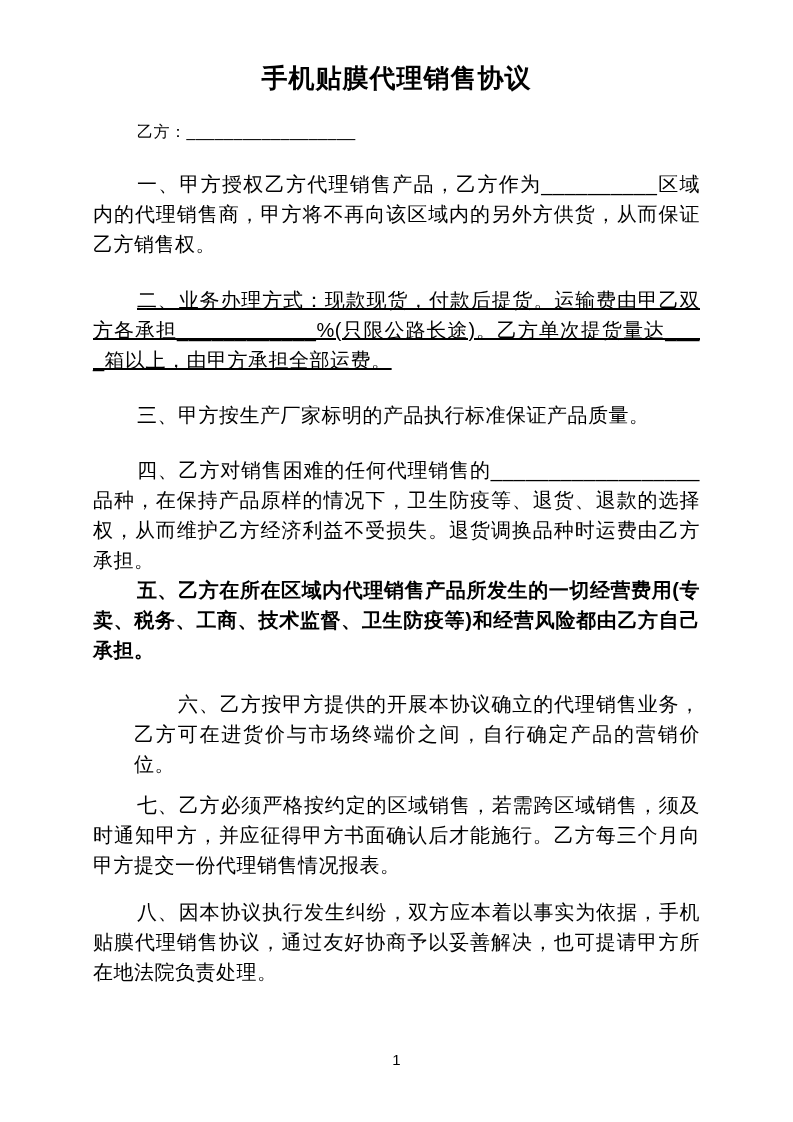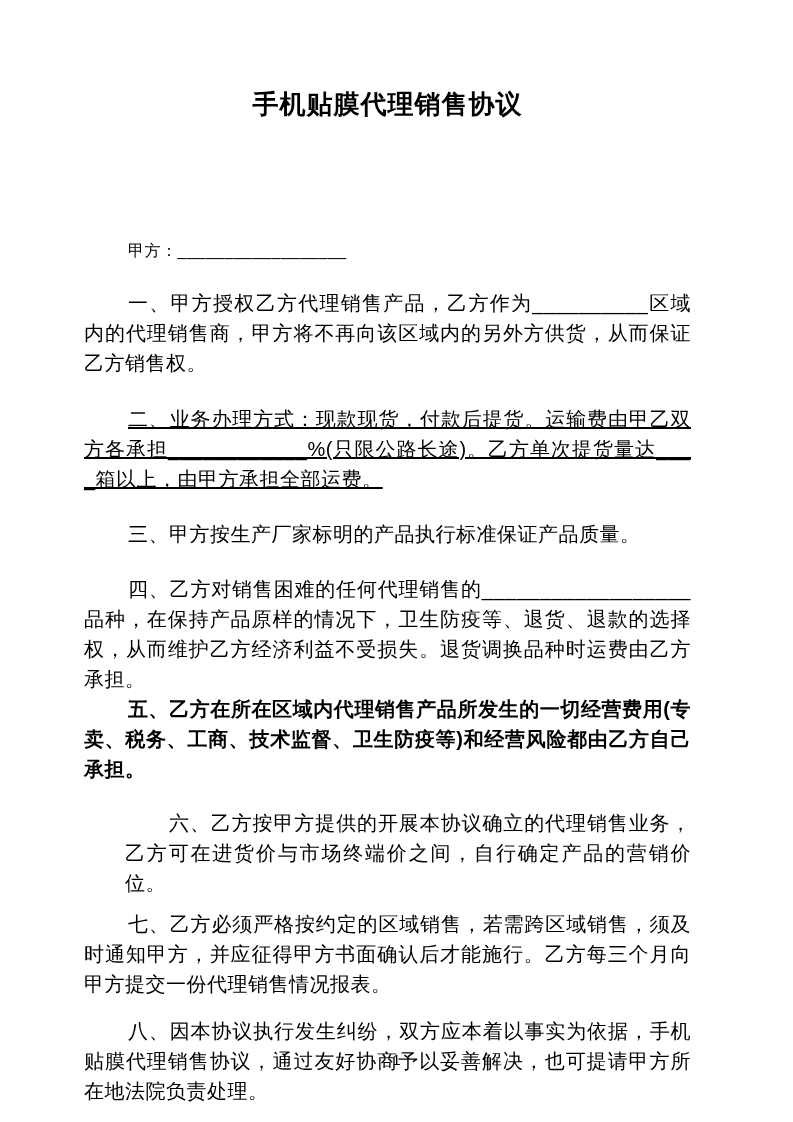--- a/index.html
+++ b/index.html
@@ -11,24 +11,24 @@
     position: relative;
     width: 793px;
     height: 1122px;
     background: #ffffff;
     color: #000000;
     font-family: "Liberation Sans", "DejaVu Sans", sans-serif;
     overflow: hidden;
   }
   .content {
     position: absolute;
-    left: 84px;
+    left: 93px;
     top: 0;
     width: 607px;
-    padding-top: 87px;
+    padding-top: 61px;
   }
   .doc-title {
     margin: 0;
     font-size: 26px;
     line-height: 34px;
     font-weight: 700;
     text-align: center;
     letter-spacing: 1px;
     white-space: nowrap;
   }
@@ -70,24 +70,24 @@
   }
 </style>
 </head>
 <body>
 
 <div class="page">
   <div class="content">
 
     <h1 class="doc-title">手机贴膜代理销售协议</h1>
 
-    <div class="party-row party-a">
-      <span>甲方：</span><span>__________________</span>
+
+    <div class="party-row party-b">
+      <span>乙方：</span><span>__________________</span>
     </div>
-
 
     <p class="clause c1">一、甲方授权乙方代理销售产品，乙方作为__________区域内的代理销售商，甲方将不再向该区域内的另外方供货，从而保证乙方销售权。</p>
     <p class="clause c2">二、业务办理方式：现款现货，付款后提货。运输费由甲乙双方各承担____________%(只限公路长途)。乙方单次提货量达____箱以上，由甲方承担全部运费。</p>
     <p class="clause c3">三、甲方按生产厂家标明的产品执行标准保证产品质量。</p>
     <p class="clause c4">四、乙方对销售困难的任何代理销售的__________________品种，在保持产品原样的情况下，卫生防疫等、退货、退款的选择权，从而维护乙方经济利益不受损失。退货调换品种时运费由乙方承担。</p>
     <p class="clause c5">五、乙方在所在区域内代理销售产品所发生的一切经营费用(专卖、税务、工商、技术监督、卫生防疫等)和经营风险都由乙方自己承担。</p>
     <p class="clause c6">六、乙方按甲方提供的开展本协议确立的代理销售业务，乙方可在进货价与市场终端价之间，自行确定产品的营销价位。</p>
     <p class="clause c7">七、乙方必须严格按约定的区域销售，若需跨区域销售，须及时通知甲方，并应征得甲方书面确认后才能施行。乙方每三个月向甲方提交一份代理销售情况报表。</p>
     <p class="clause c8">八、因本协议执行发生纠纷，双方应本着以事实为依据，手机贴膜代理销售协议，通过友好协商予以妥善解决，也可提请甲方所在地法院负责处理。</p>
 

